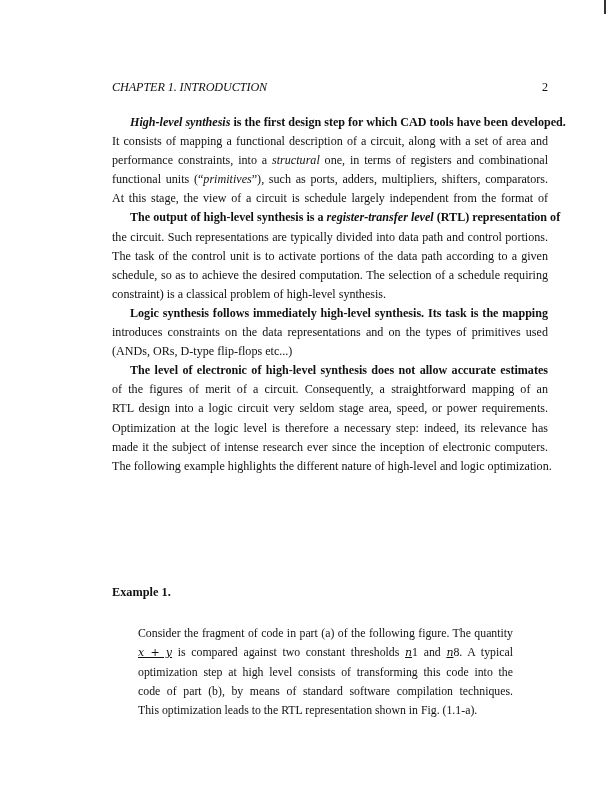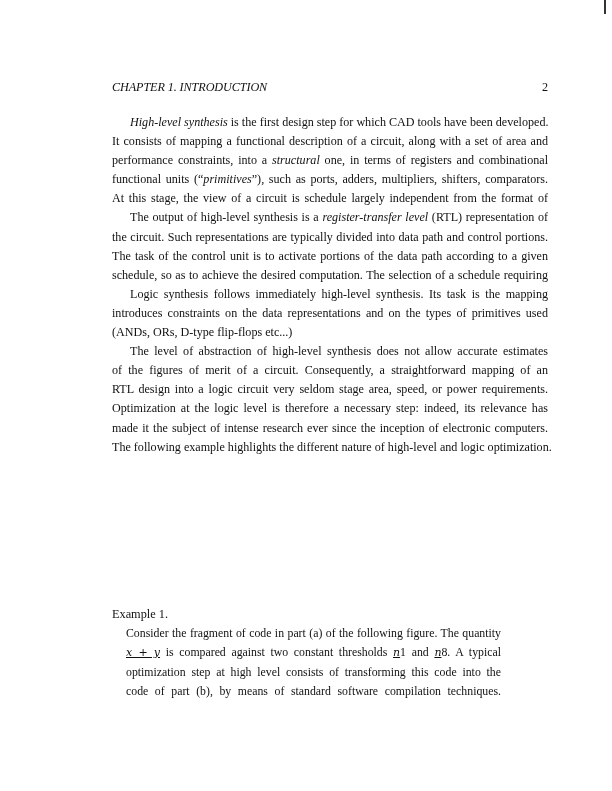--- a/index.html
+++ b/index.html
@@ -6,23 +6,23 @@
     body { width: 612px; height: 791px; position: relative; overflow: hidden;
            font-family: "Liberation Serif", "DejaVu Serif", serif; color: #111; }
     .edge-mark { position: absolute; left: 604px; top: 0; width: 2px; height: 14px; background: #333; }
     .running-head { position: absolute; top: 66px; left: 112px; width: 436px; height: 18px;
                     font-size: 12.2px; margin-top: 14px; }
     .running-head .chap { position: absolute; left: 0; top: 0; font-style: italic; letter-spacing: -0.1px; }
     .running-head .pnum { position: absolute; right: 0; top: 0; }
     .body { position: absolute; top: 113px; left: 112px; width: 436px; font-size: 12.1px; line-height: 19.1px; }
     .line { display: block; white-space: nowrap; text-align: justify; text-align-last: justify; height: 19.1px; }
     .line.last { text-align-last: left; }
-    .indent { padding-left: 18px; }
-    .example-head { position: absolute; top: 607px; left: 112px; font-weight: normal; font-size: 12.3px; }
-    .example-body { position: absolute; top: 624px; left: 126px; width: 375px; font-size: 11.8px; line-height: 19.3px; }
+    .indent { padding-left: 18px; font-weight: bold; }
+    .example-head { position: absolute; top: 585px; left: 112px; font-weight: bold; font-size: 12.3px; }
+    .example-body { position: absolute; top: 624px; left: 138px; width: 375px; font-size: 11.8px; line-height: 19.3px; }
     .example-body .line { height: 19.3px; }
     em { font-style: italic; }
     .math { font-style: italic; font-family: "DejaVu Serif", serif; font-size: 11px; text-decoration: underline; }
     .speck { position: absolute; left: 411px; top: 694px; width: 1px; height: 1px; background: #999; }
   </style>
 </head>
 <body>
 
 <div class="edge-mark"></div>
 
@@ -39,40 +39,42 @@
     <span class="line"><span>performance constraints, into a </span><em>structural</em><span> one, in terms of registers and combinational</span></span>
     <span class="line"><span>functional units (“</span><em>primitives</em><span>”), such as ports, adders, multipliers, shifters, comparators.</span></span>
     <span class="line"><span>At this stage, the view of a circuit is schedule largely independent from the format of</span></span>
   </div>
 
   <div>
     <span class="line indent"><span>The output of high-level synthesis is a </span><em>register-transfer level</em><span> (RTL) representation of</span></span>
     <span class="line"><span>the circuit.  Such representations are typically divided into data path and control portions.</span></span>
     <span class="line"><span>The task of the control unit is to activate portions of the data path according to a given</span></span>
     <span class="line"><span>schedule, so as to achieve the desired computation.  The selection of a schedule requiring</span></span>
+    <span class="line last"><span>constraint) is a classical problem of high-level synthesis.</span></span>
   </div>
 
   <div>
     <span class="line indent"><span>Logic synthesis follows immediately high-level synthesis.  Its task is the mapping</span></span>
     <span class="line"><span>introduces constraints on the data representations and on the types of primitives used</span></span>
     <span class="line last"><span>(ANDs, ORs, D-type flip-flops etc...)</span></span>
   </div>
 
   <div>
-    <span class="line indent"><span>The level of abstraction of high-level synthesis does not allow accurate estimates</span></span>
+    <span class="line indent"><span>The level of electronic of high-level synthesis does not allow accurate estimates</span></span>
     <span class="line"><span>of the figures of merit of a circuit.  Consequently, a straightforward mapping of an</span></span>
     <span class="line"><span>RTL design into a logic circuit very seldom stage area, speed, or power requirements.</span></span>
     <span class="line"><span>Optimization at the logic level is therefore a necessary step:  indeed, its relevance has</span></span>
     <span class="line"><span>made it the subject of intense research ever since the inception of electronic computers.</span></span>
     <span class="line"><span>The following example highlights the different nature of high-level and logic optimization.</span></span>
   </div>
 </div>
 
 <div class="example-head">Example 1.</div>
 
 <div class="example-body">
   <span class="line"><span>Consider the fragment of code in part (a) of the following figure.  The quantity</span></span>
   <span class="line"><span class="math">x + y</span><span> is compared against two constant thresholds </span><span class="math">n</span><span>1 and </span><span class="math">n</span><span>8.  A typical</span></span>
   <span class="line"><span>optimization step at high level consists of transforming this code into the</span></span>
   <span class="line"><span>code of part (b), by means of standard software compilation techniques.</span></span>
+  <span class="line last"><span>This optimization leads to the RTL representation shown in Fig. (1.1-a).</span></span>
 </div>
 
 <div class="speck"></div>
 
 </body></html>

